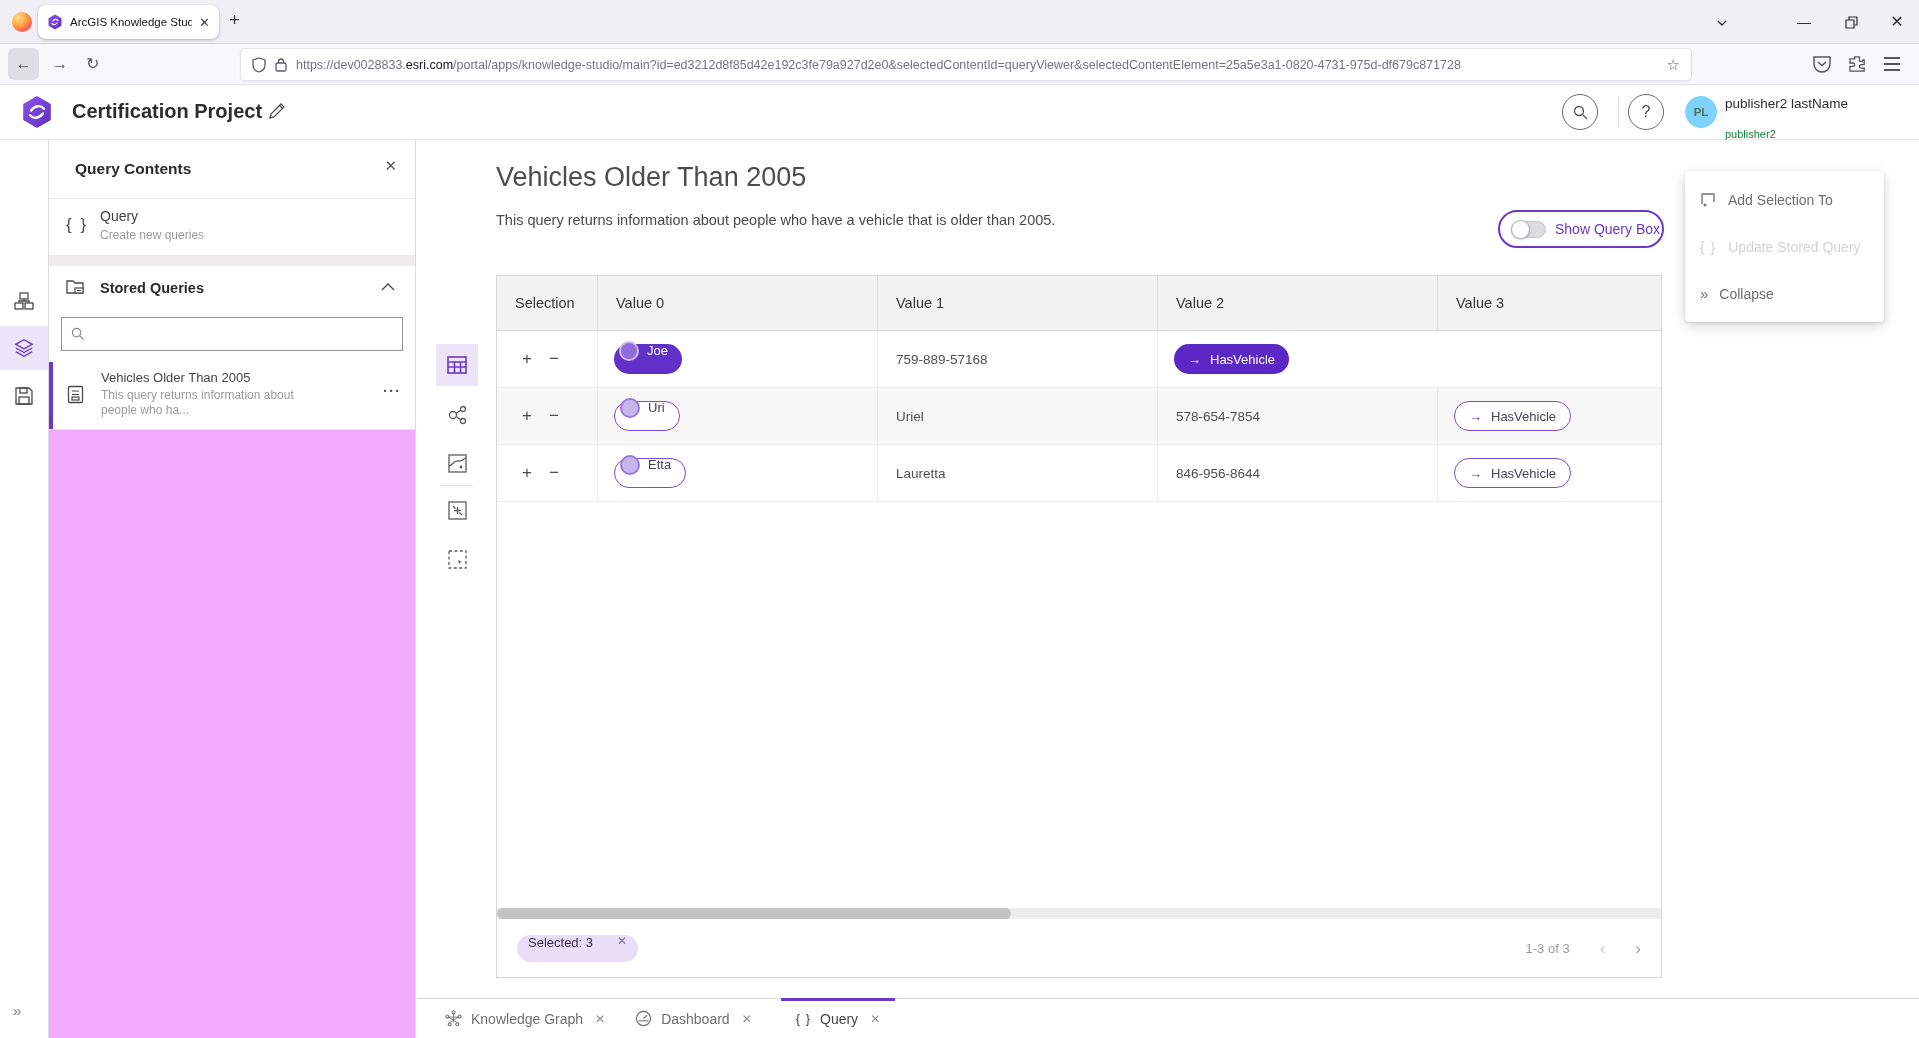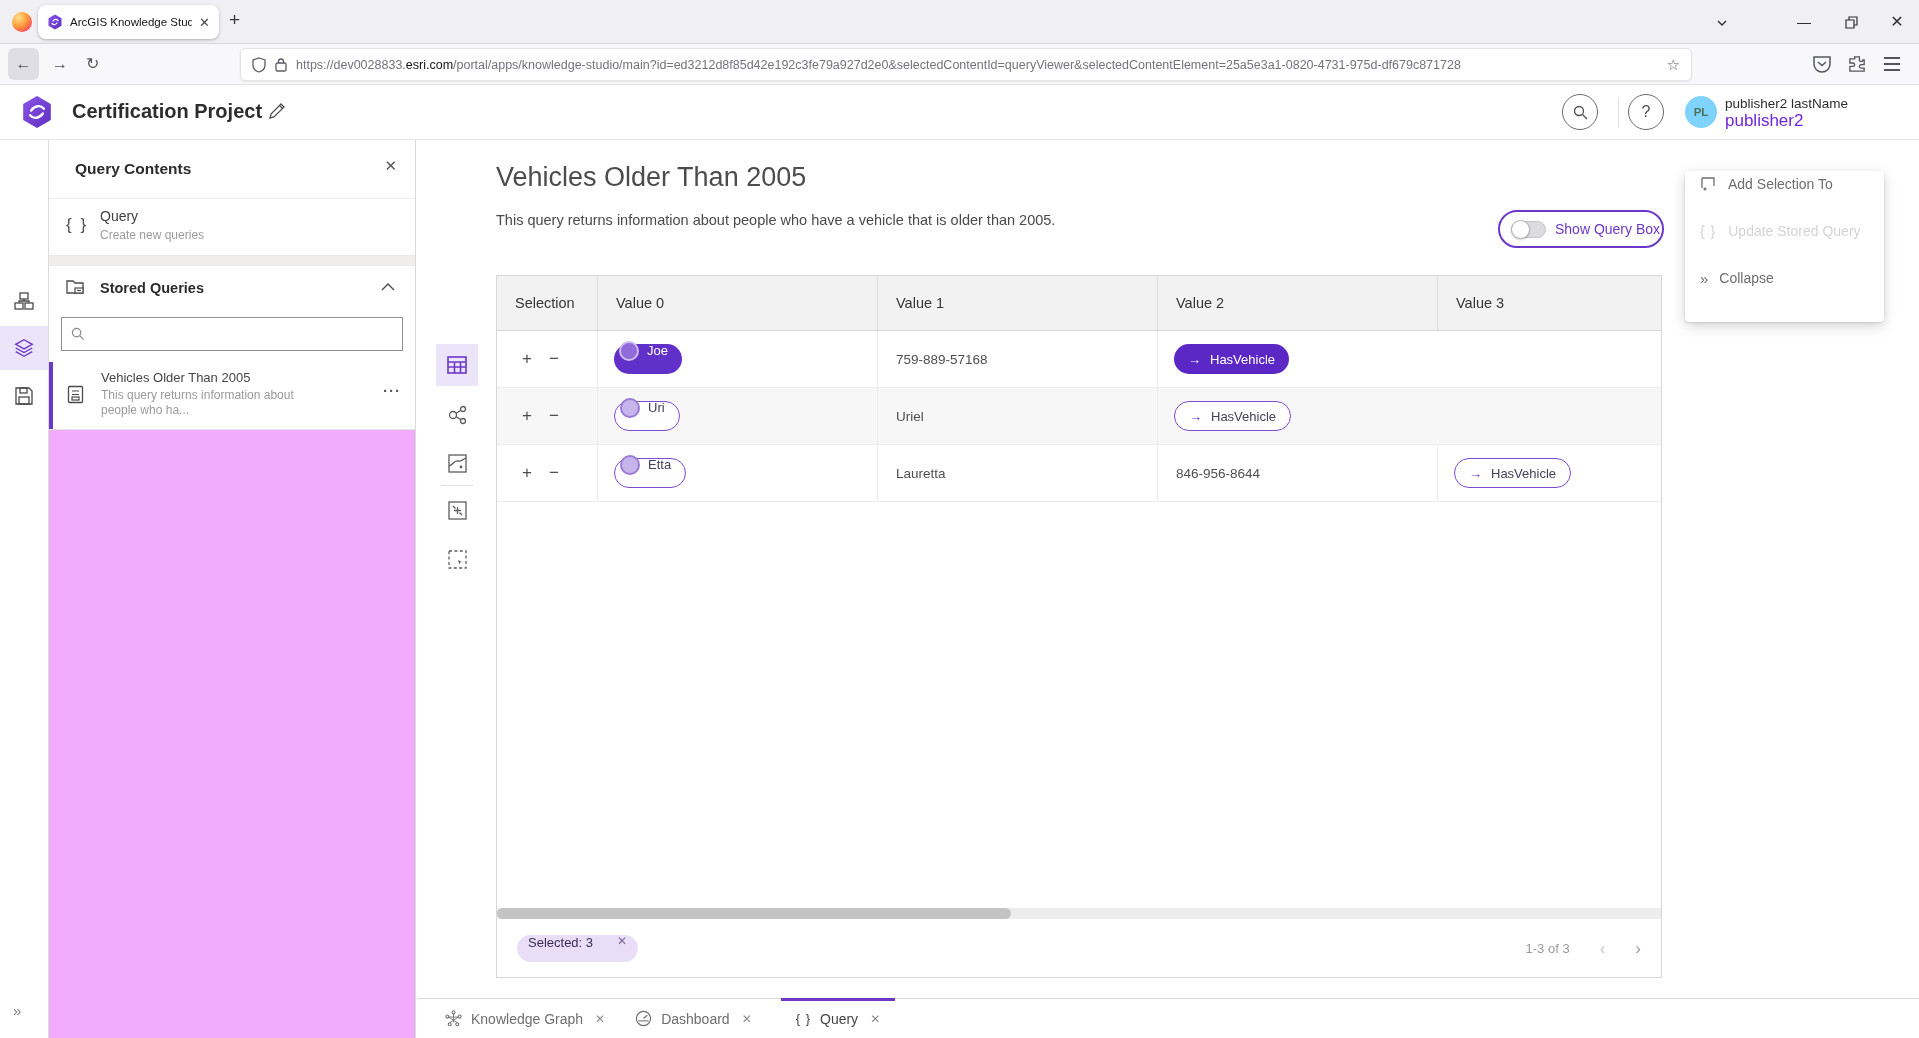--- a/index.html
+++ b/index.html
@@ -28,21 +28,21 @@
   .appheader{position:absolute;left:0;top:85px;width:100%;height:55px;background:#fff;border-bottom:1px solid #e7e7e7}
   .app-logo{position:absolute;left:20px;top:10px}
   .project-title{position:absolute;left:72px;top:15px;font-size:20px;font-weight:600;color:#2d2d2d}
   .edit-btn{position:absolute;left:268px;top:17px}
   .roundbtn{position:absolute;top:9px;width:36px;height:36px;border:1px solid #6a6a6a;border-radius:50%;
     display:flex;align-items:center;justify-content:center;color:#4f4f4f;background:#fff}
   .hdr-divider{position:absolute;left:1618px;top:12px;width:1px;height:31px;background:#e1e1e1}
   .avatar{position:absolute;left:1685px;top:11px;width:32px;height:32px;border-radius:50%;background:#7dd3fc;
     display:flex;align-items:center;justify-content:center;font-size:11.5px;font-weight:700;color:#4e7155}
   .user-name{position:absolute;left:1725px;top:10px;font-size:13.5px;color:#2d2d2d;line-height:17px}
-  .user-sub{position:absolute;left:1725px;top:27px;font-size:17px;color:#6d28d9;line-height:17px}
+  .user-sub{position:absolute;left:1725px;top:41px;font-size:11px;color:#15803d;line-height:17px}
 
   
   .rail{position:absolute;left:0;top:140px;width:49px;height:898px;background:#fff;border-right:1px solid #dcdcdc}
   .rail-btn{position:absolute;left:0;width:48px;height:44px;display:flex;align-items:center;justify-content:center}
   .rail-active{background:#ece4f9}
   .rail-expand{position:absolute;left:13px;top:862px;font-size:15px;color:#7c7c7c;letter-spacing:-1px}
 
   
   .panel{position:absolute;left:49px;top:140px;width:367px;height:898px;background:#f0abfc;border-right:1px solid #d9d9d9}
   .pcard{position:absolute;left:0;right:0;background:#fff}
@@ -110,21 +110,21 @@
   .chip{display:inline-flex;align-items:flex-start;gap:24px;height:27px;border-radius:14px;background:#e9ddf7;padding:0 11px;
     font-size:13px;color:#3a2b52}
   .chip .icon-x{color:#7c6a99;font-size:12px}
   .range{margin-left:auto;font-size:13px;color:#9a9a9a}
   .pg{font-size:17px;color:#c9c9c9;margin-left:30px}
   .pg.next{color:#9a9a9a}
 
   
   .ctxmenu{position:absolute;left:1268px;top:31px;width:199px;background:#fff;border-radius:4px;padding:5px 0;
     box-shadow:0 1px 3px rgba(0,0,0,.12),0 4px 14px rgba(0,0,0,.16)}
-  .cm-item{display:flex;gap:12px;height:47px;padding:0 15px;font-size:14px;color:#6e6e6e}
+  .cm-item{display:flex;align-items:center;gap:12px;height:47px;padding:0 15px;font-size:14px;color:#6e6e6e}
   .cm-item.disabled{color:#d3d3d3}
   .cm-item .braces{font-size:14px;letter-spacing:1px;color:inherit}
   .cm-dbl{font-size:15px;color:inherit;letter-spacing:-1px}
 
   
   .bottombar{position:absolute;left:417px;top:998px;width:1502px;height:40px;background:#fff;border-top:1px solid #d8d8d8;
     display:flex;align-items:center;padding-left:13px}
   .btab{position:relative;display:flex;align-items:center;gap:9px;height:100%;padding:0 15px;font-size:14px;color:#6e6e6e;white-space:nowrap}
   .btab .icon-x{color:#8c8c8c;font-size:12px;margin-left:3px}
   .btab.active{color:#454545}
@@ -372,20 +372,21 @@
             <span>+</span>
             <span>−</span>
           </div>
         <div class="cell c2">
             <span class="epill outline">
               <span class="dot"></span>
               <span>Uri</span>
             </span>
           </div>
         <div class="cell c3 txtcell">Uriel</div>
+        <div class="cell c4 txtcell">578-654-7854</div>
         <div class="cell c5">
             <span class="rpill outline">
               <span class="arr">→</span>
               <span>HasVehicle</span>
             </span>
           </div>
       </div>
 
       <div class="trow">
         <div class="cell c1 selcell">

